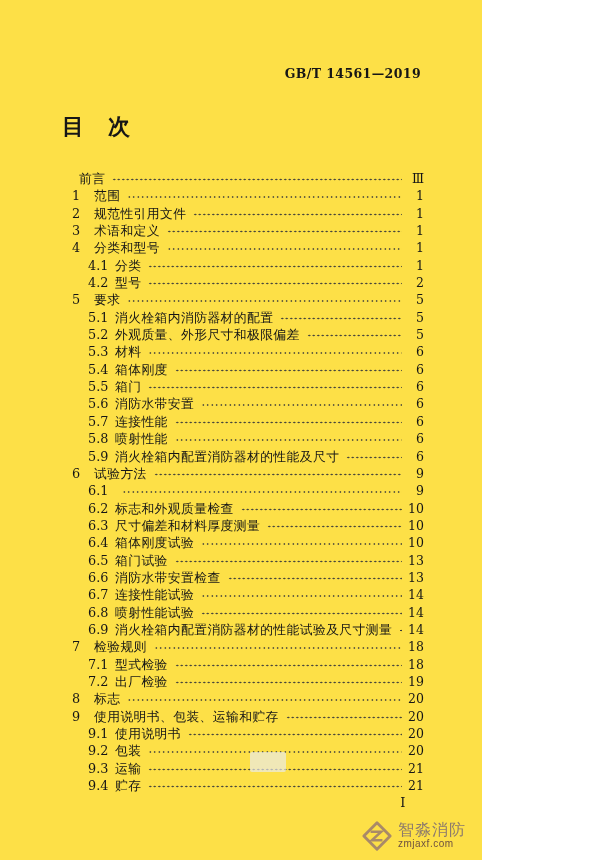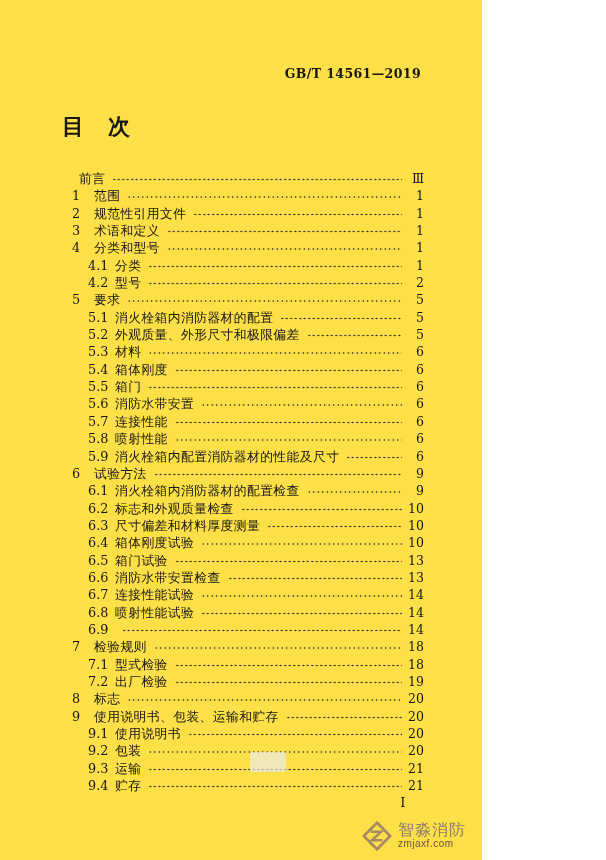--- a/index.html
+++ b/index.html
@@ -176,21 +176,20 @@
     <span class="pg">6</span>
   </div>
       <div class="row lv1">
     <span class="num">6</span>
     <span class="label">试验方法</span>
     <span class="leader"></span>
     <span class="pg">9</span>
   </div>
       <div class="row lv2">
     <span class="num">6.1</span>
-    <span class="label">消火栓箱内消防器材的配置检查</span>
     <span class="leader"></span>
     <span class="pg">9</span>
   </div>
       <div class="row lv2">
     <span class="num">6.2</span>
     <span class="label">标志和外观质量检查</span>
     <span class="leader"></span>
     <span class="pg">10</span>
   </div>
       <div class="row lv2">
@@ -224,20 +223,21 @@
     <span class="pg">14</span>
   </div>
       <div class="row lv2">
     <span class="num">6.8</span>
     <span class="label">喷射性能试验</span>
     <span class="leader"></span>
     <span class="pg">14</span>
   </div>
       <div class="row lv2">
     <span class="num">6.9</span>
+    <span class="label">消火栓箱内配置消防器材的性能试验及尺寸测量</span>
     <span class="leader"></span>
     <span class="pg">14</span>
   </div>
       <div class="row lv1">
     <span class="num">7</span>
     <span class="label">检验规则</span>
     <span class="leader"></span>
     <span class="pg">18</span>
   </div>
       <div class="row lv2">

